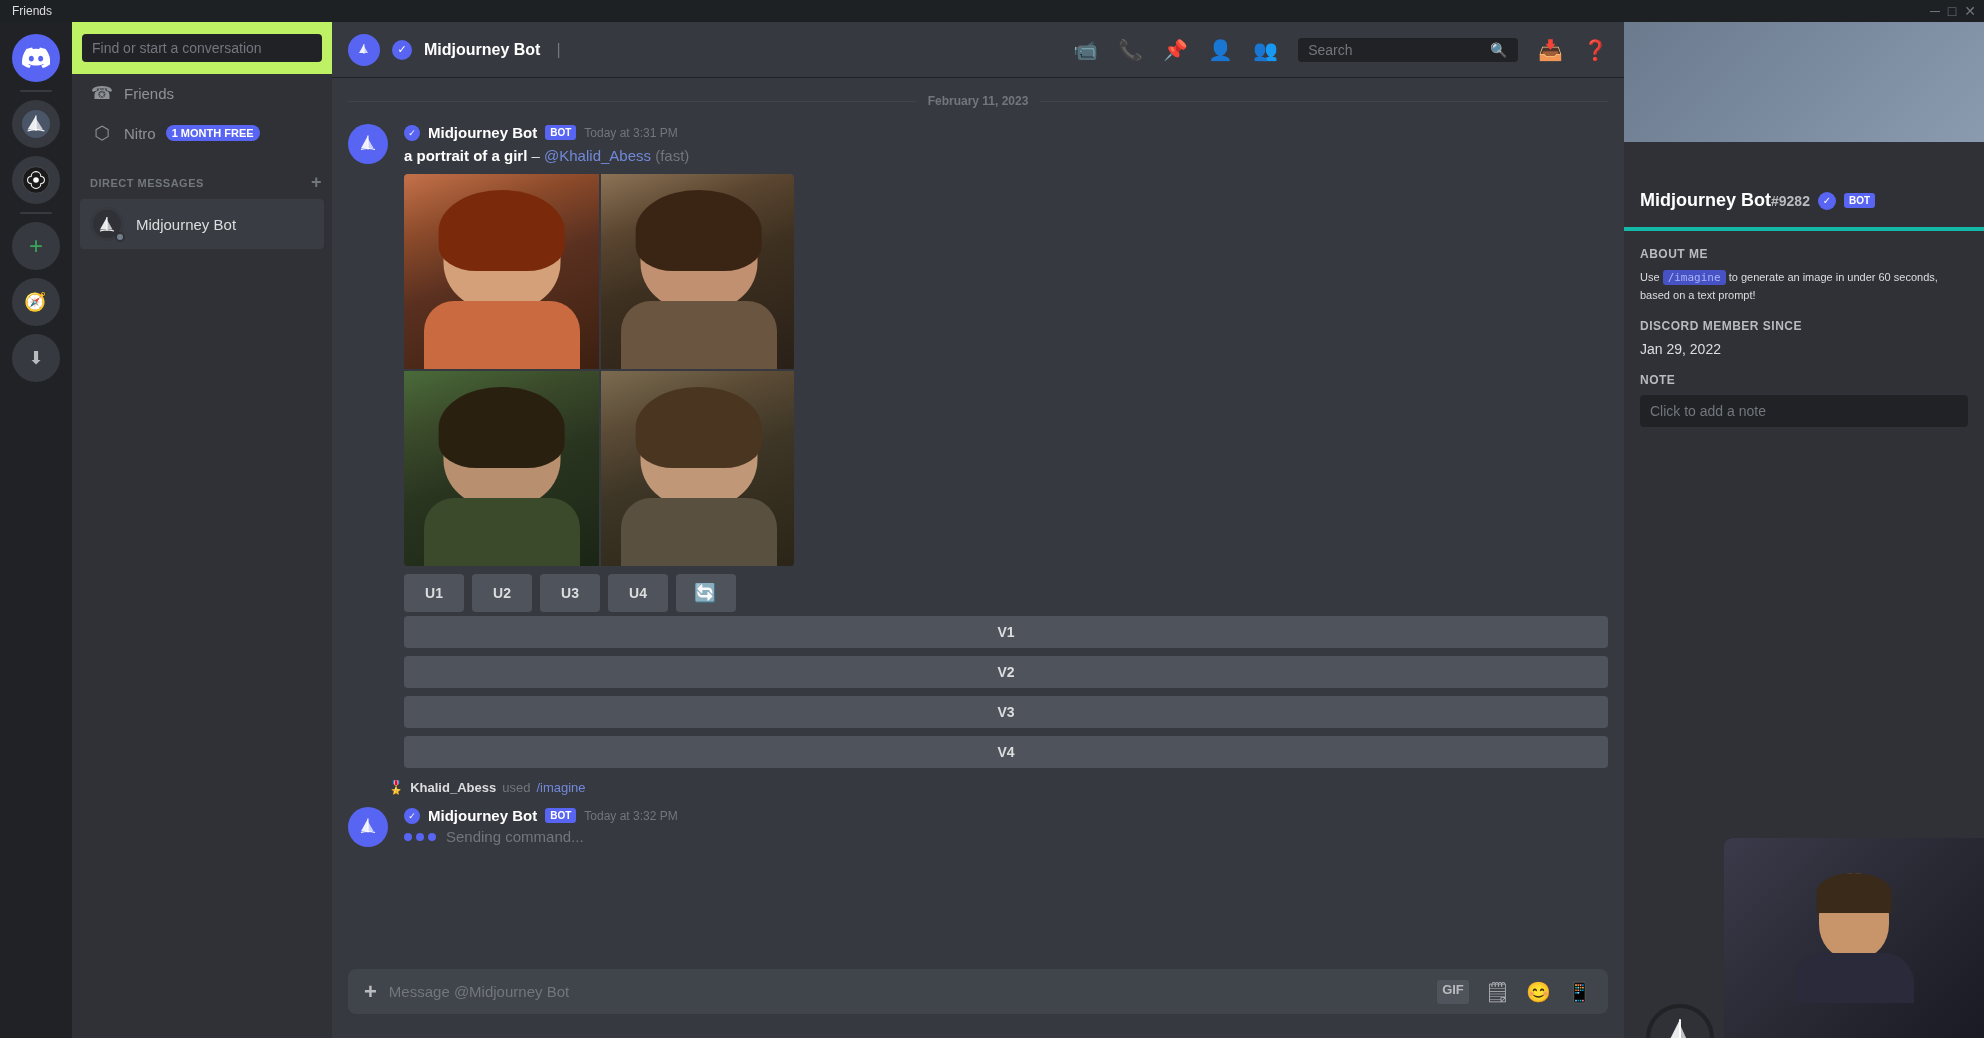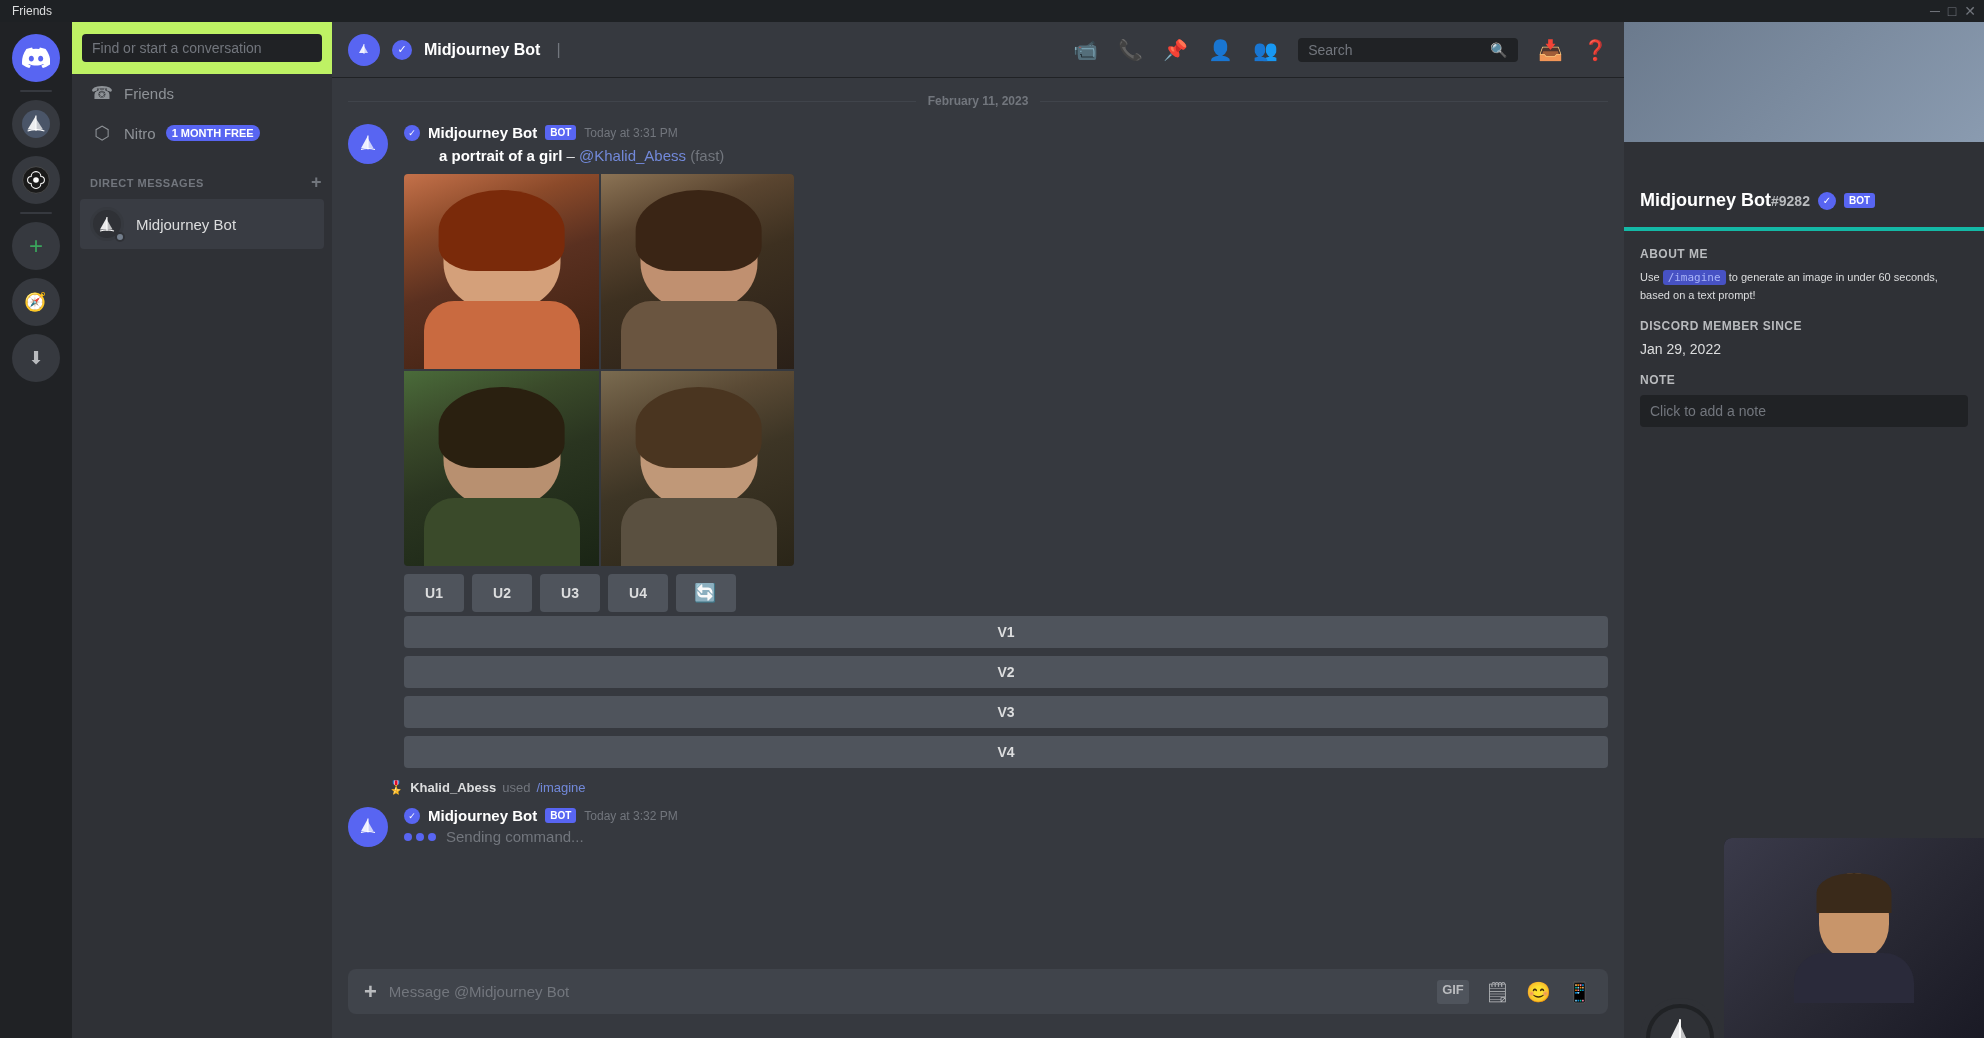--- a/index.html
+++ b/index.html
@@ -303,21 +303,20 @@
       font-size: 12px;
     }
     .msg-text {
       font-size: 15px;
       color: #dcddde;
       line-height: 1.4;
     }
     .msg-text strong {
       font-weight: 700;
       color: #fff;
-      margin-left: 35px;
     }
     .msg-text .mention {
       color: #7289da;
     }
     .msg-text .fast-tag {
       color: #72767d;
     }
 
     
     .image-grid {

